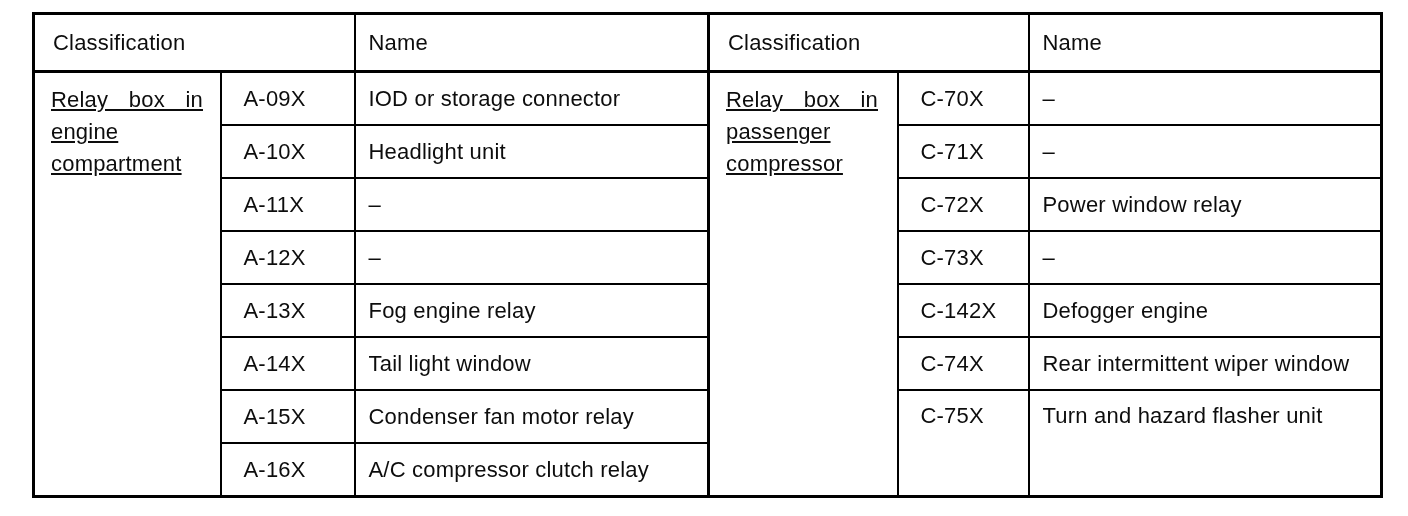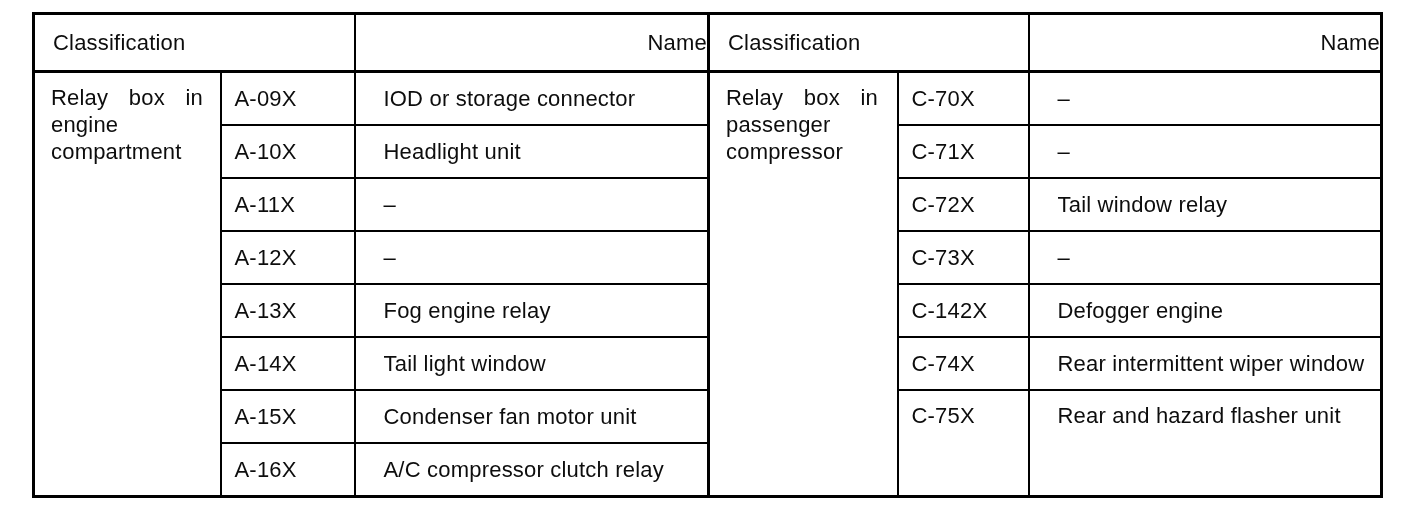--- a/index.html
+++ b/index.html
@@ -35,33 +35,34 @@
     padding: 0;
     overflow: hidden;
     white-space: nowrap;
   }
   tr.header-row td {
     height: 55px;
     border-bottom: 3px solid #000;
   }
   tr.body-row td { height: 51px; }
   td.hdr-class { padding-left: 18px; }
-  td.hdr-name  { padding-left: 13px; text-align: right; }
-  td.code-cell { padding-left: 13px; }
-  td.name-cell { padding-left: 28px; }
+  td.hdr-name  { padding-left: 13px; }
+  td.code-cell { padding-left: 22px; }
+  td.name-cell { padding-left: 13px; }
   td.mid-split { border-left: 3px solid #000; }
   td.group-cell {
     vertical-align: top;
     padding: 11px 18px 0 16px;
     white-space: normal;
   }
   td.group-cell .group-text {
     width: 152px;
-    line-height: 27px;
+    line-height: 32px;
     text-align: justify;
+    text-decoration: underline;
   }
   td.tall-cell {
     vertical-align: top;
     padding-top: 12px;
   }
 </style>
 </head>
 <body>
 
 <div class="page">
@@ -100,21 +101,21 @@
       <td class="code-cell">A-10X</td>
       <td class="name-cell">Headlight unit</td>
       <td class="code-cell">C-71X</td>
       <td class="name-cell">–</td>
     </tr>
 
     <tr class="body-row">
       <td class="code-cell">A-11X</td>
       <td class="name-cell">–</td>
       <td class="code-cell">C-72X</td>
-      <td class="name-cell">Tail window relay</td>
+      <td class="name-cell">Power window relay</td>
     </tr>
 
     <tr class="body-row">
       <td class="code-cell">A-12X</td>
       <td class="name-cell">–</td>
       <td class="code-cell">C-73X</td>
       <td class="name-cell">–</td>
     </tr>
 
     <tr class="body-row">
@@ -126,23 +127,23 @@
 
     <tr class="body-row">
       <td class="code-cell">A-14X</td>
       <td class="name-cell">Tail light window</td>
       <td class="code-cell">C-74X</td>
       <td class="name-cell">Rear intermittent wiper window</td>
     </tr>
 
     <tr class="body-row">
       <td class="code-cell">A-15X</td>
-      <td class="name-cell">Condenser fan motor unit</td>
+      <td class="name-cell">Condenser fan motor relay</td>
       <td class="code-cell tall-cell" rowspan="2">C-75X</td>
-      <td class="name-cell tall-cell" rowspan="2">Rear and hazard flasher unit</td>
+      <td class="name-cell tall-cell" rowspan="2">Turn and hazard flasher unit</td>
     </tr>
 
     <tr class="body-row">
       <td class="code-cell">A-16X</td>
       <td class="name-cell">A/C compressor clutch relay</td>
     </tr>
   </tbody>
     </table>
 </div>
 

